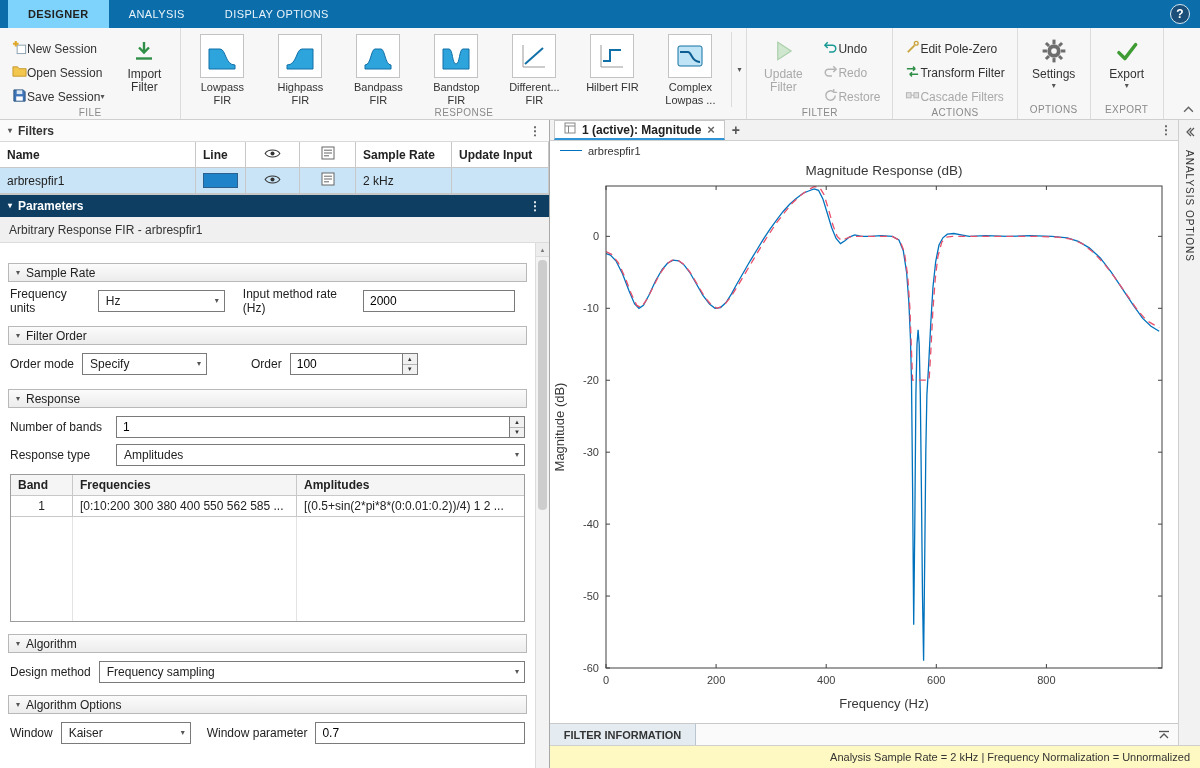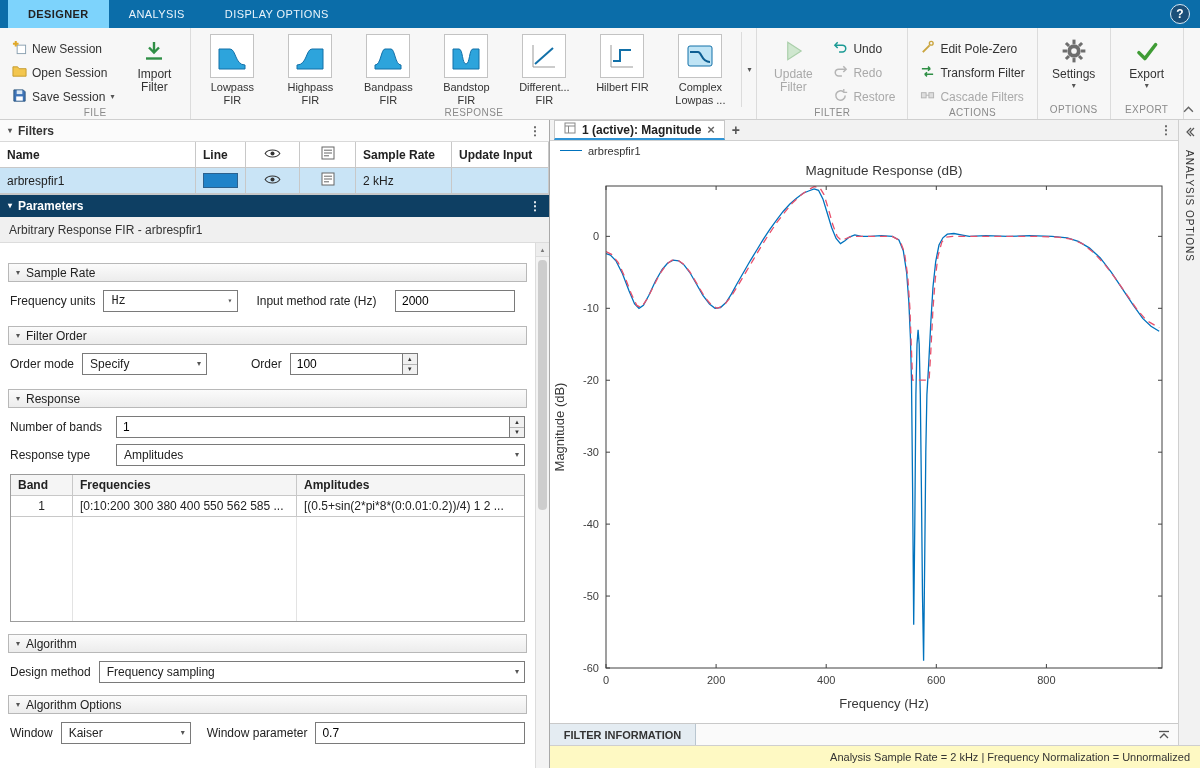--- a/index.html
+++ b/index.html
@@ -12,21 +12,21 @@
   .tab { color:#eaf4fb; padding:0 20px; display:flex; align-items:center; font-size:11px; letter-spacing:.4px; cursor:pointer; }
   .tab.active { background:#7dd3fc; color:#222; font-weight:bold; }
   .helpbtn { margin-left:auto; margin-right:10px; align-self:center; width:20px; height:20px; border-radius:50%; background:#1b4f79; border:1px solid #d7e8f4; color:#fff; font-weight:bold; font-size:12px; display:flex; align-items:center; justify-content:center; cursor:pointer; }
 
   
   .ribbon { position:relative; height:92px; background:#f7f7f7; border-bottom:1px solid #cfcfcf; display:flex; }
   .rgroup { display:flex; flex-direction:column; border-right:1px solid #dcdcdc; }
   .rgbody { flex:1; display:flex; align-items:flex-start; padding:4px 8px 0 8px; gap:8px; }
   .rglabel { height:15px; text-align:center; font-size:10px; color:#8a8a8a; letter-spacing:.4px; }
   .rcol { display:flex; flex-direction:column; justify-content:center; gap:3px; padding-top:6px; }
-  .rbtn { display:flex; align-items:center; gap:5px; height:21px; padding:0 4px; white-space:nowrap; cursor:pointer; color:#333; }
+  .rbtn { display:flex; align-items:center; height:21px; padding:0 4px; white-space:nowrap; cursor:pointer; color:#333; }
   .rbtn.disabled { color:#a9a9a9; }
   .rbig { width:56px; display:flex; flex-direction:column; align-items:center; padding-top:2px; cursor:pointer; color:#333; line-height:13px; text-align:center; }
   .rbig.disabled { color:#a9a9a9; }
   .rbig .bicon { height:34px; display:flex; align-items:center; justify-content:center; }
   .car { font-size:8px; color:#555; line-height:8px; }
   .rbig .car { margin-top:1px; }
 
   .gallery { display:flex; gap:12px; padding-top:2px; }
   .tile { width:66px; display:flex; flex-direction:column; align-items:center; cursor:pointer; }
   .tileicon { width:44px; height:44px; background:#fff; border:1px solid #c3c3c3; display:flex; align-items:center; justify-content:center; }
@@ -433,26 +433,26 @@
 
       <div class="pscroll">
         <div class="pinner">
 
           <div class="sechead" style="margin-top:20px;">
             <span class="car">▾</span>
             <span>Sample Rate</span>
           </div>
           <div class="prow">
             <span>Frequency units</span>
-            <div class="combo" style="width:135px;font-family:Liberation Mono, monospace;">
+            <div class="combo" style="width:135px;">
               <span>Hz</span>
               <span class="car">▾</span>
             </div>
             <span style="margin-left:10px;">Input method rate (Hz)</span>
-            <input class="tinput" style="width: 120px; margin-left: auto; margin-right: 10px;" value="2000">
+            <input class="tinput" style="width: 152px; margin-left: auto; margin-right: 10px;" value="2000">
           </div>
 
           <div class="sechead" style="margin-top:12px;">
             <span class="car">▾</span>
             <span>Filter Order</span>
           </div>
           <div class="prow">
             <span>Order mode</span>
             <div class="combo" style="width:125px;">
               <span>Specify</span>

